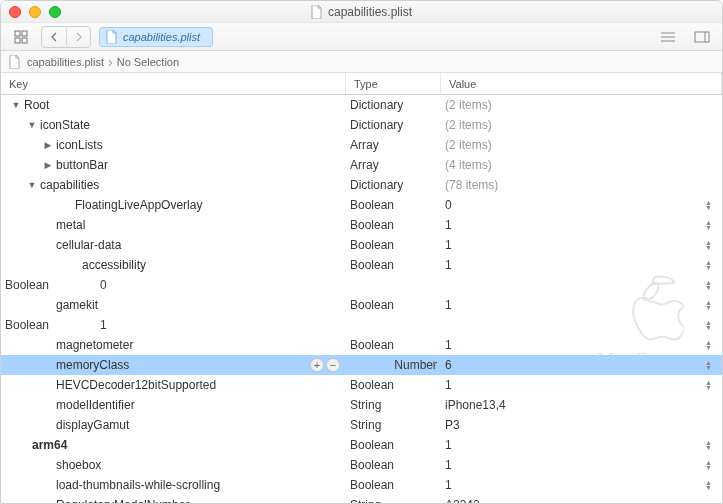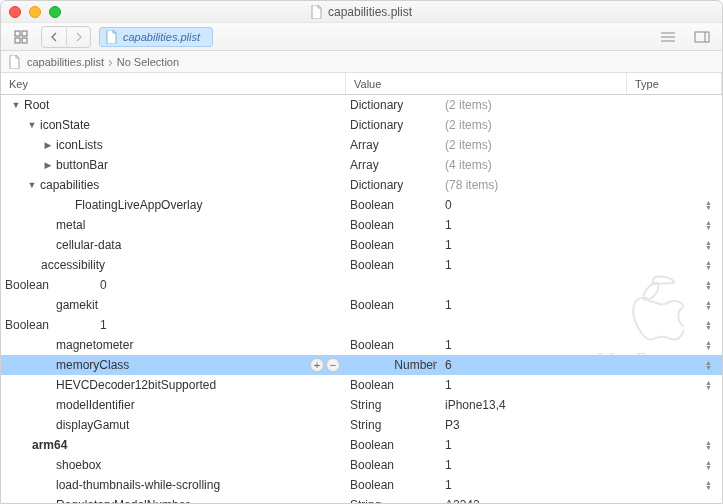--- a/index.html
+++ b/index.html
@@ -122,25 +122,25 @@
       </svg>
     <span>capabilities.plist</span>
     <span class="sep">›</span>
     <span>No Selection</span>
   </div>
 
   <div class="columns">
     <div class="col key">
         <span>Key</span>
       </div>
+    <div class="col type">
+        <span>Type</span>
+      </div>
     <div class="col value">
         <span>Value</span>
-      </div>
-    <div class="col type">
-        <span>Type</span>
       </div>
   </div>
 
   <div class="tree" id="tree">
     <div class="watermark">
       <svg width="70" height="70" viewBox="0 0 100 100">
         <path d="M62 14c3 6 1 12-3 17-4 5-10 8-16 7-2-6 1-12 5-16 4-5 10-8 14-8zM50 40c8 0 13 5 18 5 6 0 11-5 18-5 5 0 11 3 14 8-12 6-10 24 2 30-3 8-8 17-16 17-6 0-9-4-17-4s-11 4-17 4c-8 0-14-10-18-18C24 60 25 36 42 35c6 0 8 5 8 5z" fill="none" stroke="#333" stroke-width="3"></path>
         <path d="M58 6c-2 3-3 7-2 10l30-2c-1-3-4-6-8-7-7-2-15-3-20-1z" fill="none" stroke="#333" stroke-width="3"></path>
       </svg>
       <div class="watermark-text">MacRumors</div>
@@ -264,21 +264,21 @@
         <div class="cell value">
           <span>1</span>
           <span class="stepper">
             <span>▲</span>
             <span>▼</span>
           </span>
         </div>
       </div>
       <div class="row">
         <div class="cell key">
-          <div class="key-inner" style="padding-left: 27px;">
+          <div class="key-inner" style="padding-left: 27px; margin-left: 41px;">
             <span class="disclosure"></span>
             <span>accessibility</span>
           </div>
         </div>
         <div class="cell type" style="position: relative;">
           <span>Boolean</span>
         </div>
         <div class="cell value">
           <span>1</span>
           <span class="stepper">

